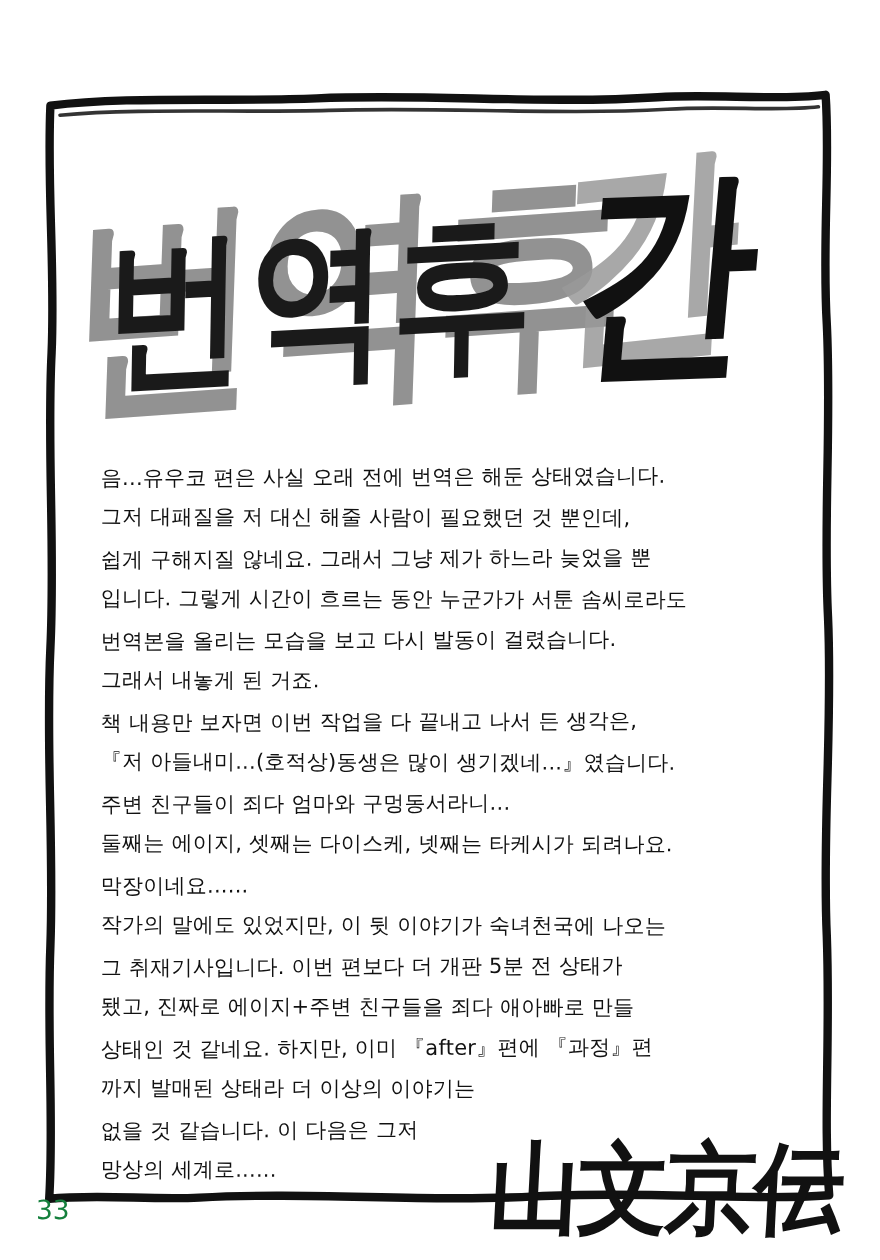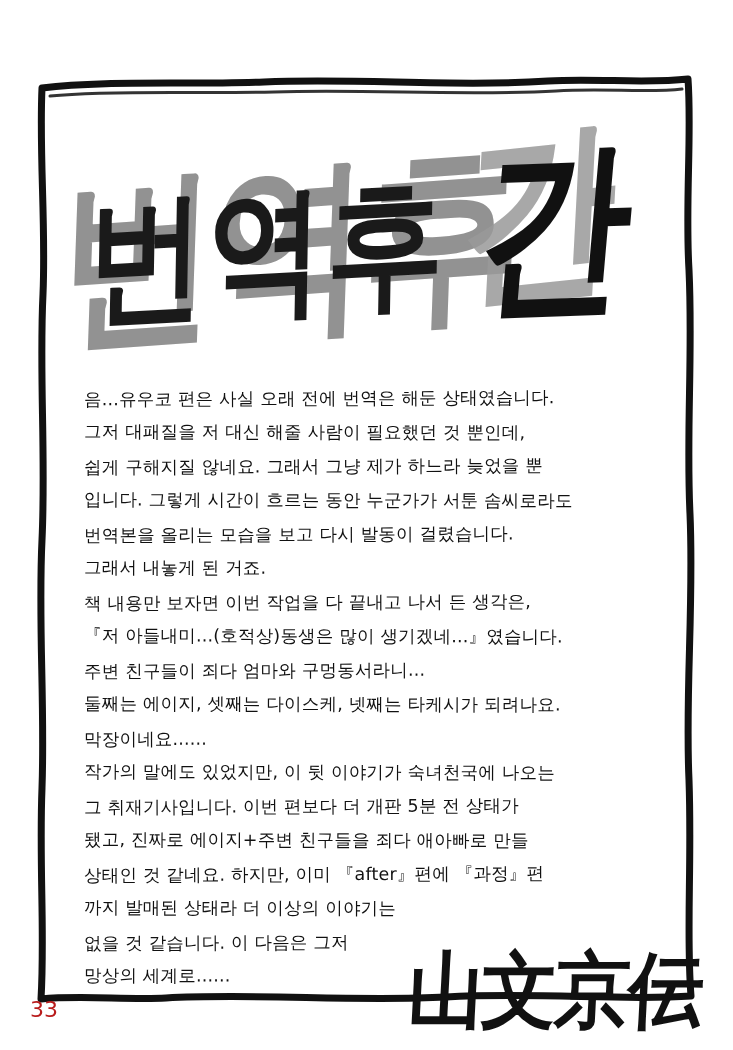--- a/index.html
+++ b/index.html
@@ -103,21 +103,21 @@
   .body-text .line:nth-child(odd)  { transform: rotate(-0.25deg); }
   .body-text .line:nth-child(even) { transform: rotate(0.15deg); }
 
   
   .page-number {
     position: absolute;
     left: 30px;
     bottom: 28px;
     font-family: "DejaVu Sans", sans-serif;
     font-size: 22px;
-    color: #b91c1c;
+    color: #15803d;
   }
 
   
   .stamp {
     position: absolute;
     right: 34px;
     bottom: 8px;
     font-family: "DejaVu Serif", serif;
     font-weight: bold;
     font-size: 74px;

